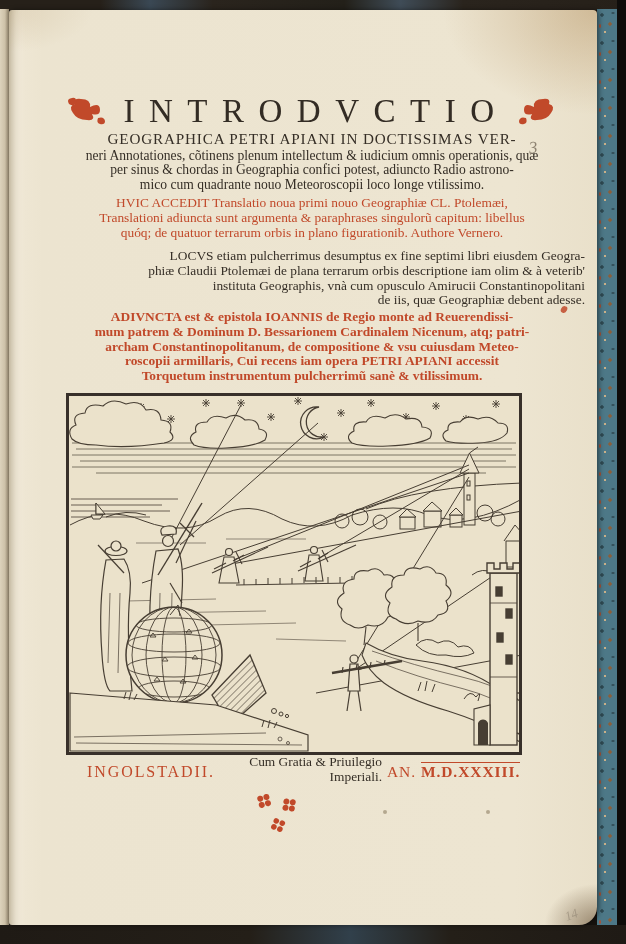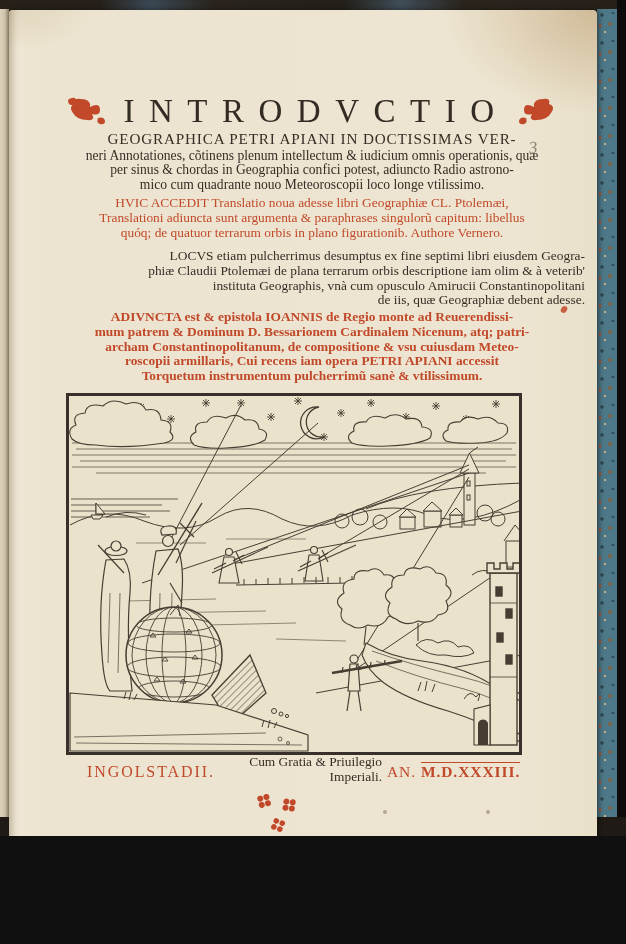--- a/index.html
+++ b/index.html
@@ -1,16 +1,16 @@
 <!DOCTYPE html>
 <html><head>
 <meta charset="utf-8">
 <style>
   html,body{margin:0;padding:0;background:#101010;}
-  .stage{position:relative;width:626px;height:836px;background:#16120e;overflow:hidden;
+  .stage{position:relative;width:626px;height:944px;background:#16120e;overflow:hidden;
          font-family:"Liberation Serif","DejaVu Serif",serif;}
   
   .top-band{position:absolute;left:0;top:0;width:626px;height:10px;
     background:linear-gradient(90deg,#262019 0%,#262019 16%,#3a4854 24%,#2a241d 34%,#232019 55%,#3f4c57 64%,#2a241d 74%,#262019 100%);}
   .bottom-band{position:absolute;left:0;bottom:0;width:626px;height:19px;
     background:linear-gradient(90deg,#1f1a15 0%,#241f18 40%,#31404b 56%,#241f18 72%,#1f1a15 100%);}
   .left-edge{position:absolute;left:0;top:9px;width:9px;height:918px;
     background:linear-gradient(90deg,#ddd3bc,#cdc1a8 55%,#8d8068 100%);}
   
   .marble{position:absolute;left:597px;top:9px;width:20px;height:917px;background-color:#4d7887;
@@ -90,21 +90,21 @@
 
     <div class="tcol subtitle">GEOGRAPHICA PETRI APIANI IN DOCTISSIMAS VER-</div>
 
     <div class="tcol intro">
       <div class="introline pline">neri Annotationes, cõtinens plenum intellectum &amp; iudicium omnis operationis, quæ</div>
       <div class="introline pline">per sinus &amp; chordas in Geographia confici potest, adiuncto Radio astrono-</div>
       <div class="introline pline">mico cum quadrante nouo Meteoroscopii loco longe vtilissimo.</div>
     </div>
 
     <div class="tcol par par-huic red">
-      <div class="pline">HVIC ACCEDIT Translatio noua adesse libri Geographiæ CL. Ptolemæi,</div>
+      <div class="pline">HVIC ACCEDIT Translatio noua primi nouo Geographiæ CL. Ptolemæi,</div>
       <div class="pline">Translationi adiuncta sunt argumenta &amp; paraphrases singulorũ capitum: libellus</div>
       <div class="pline">quóq; de quatuor terrarum orbis in plano figurationib. Authore Vernero.</div>
     </div>
 
     <div class="tcol par par-locus">
       <div class="pline">LOCVS etiam pulcherrimus desumptus ex fine septimi libri eiusdem Geogra-</div>
       <div class="pline">phiæ Claudii Ptolemæi de plana terrarum orbis descriptione iam olim &amp; à veterib'</div>
       <div class="pline">instituta Geographis, vnà cum opusculo Amirucii Constantinopolitani</div>
       <div class="pline">de iis, quæ Geographiæ debent adesse.</div>
     </div>

